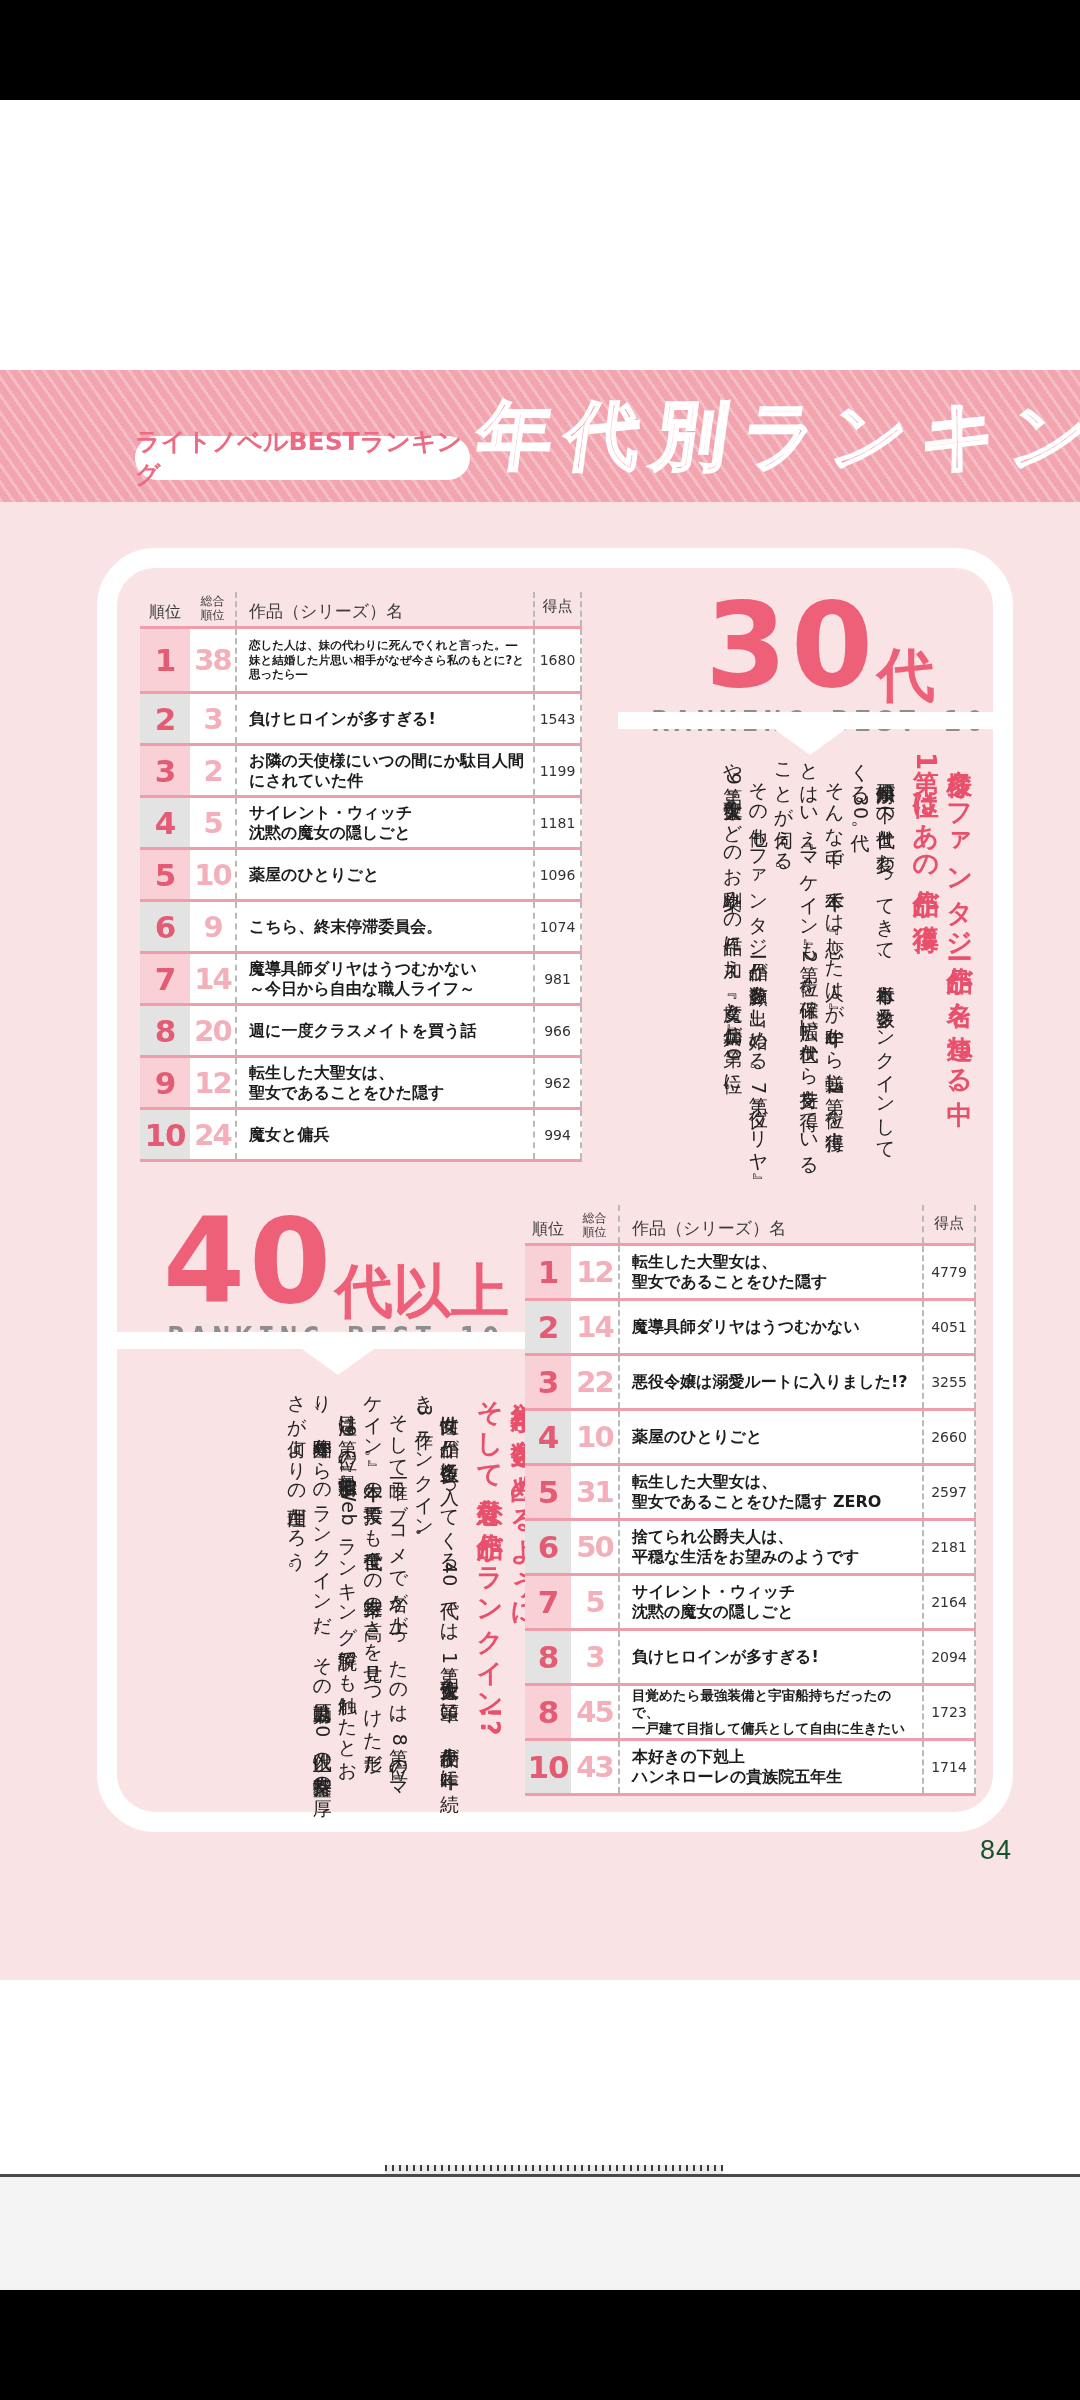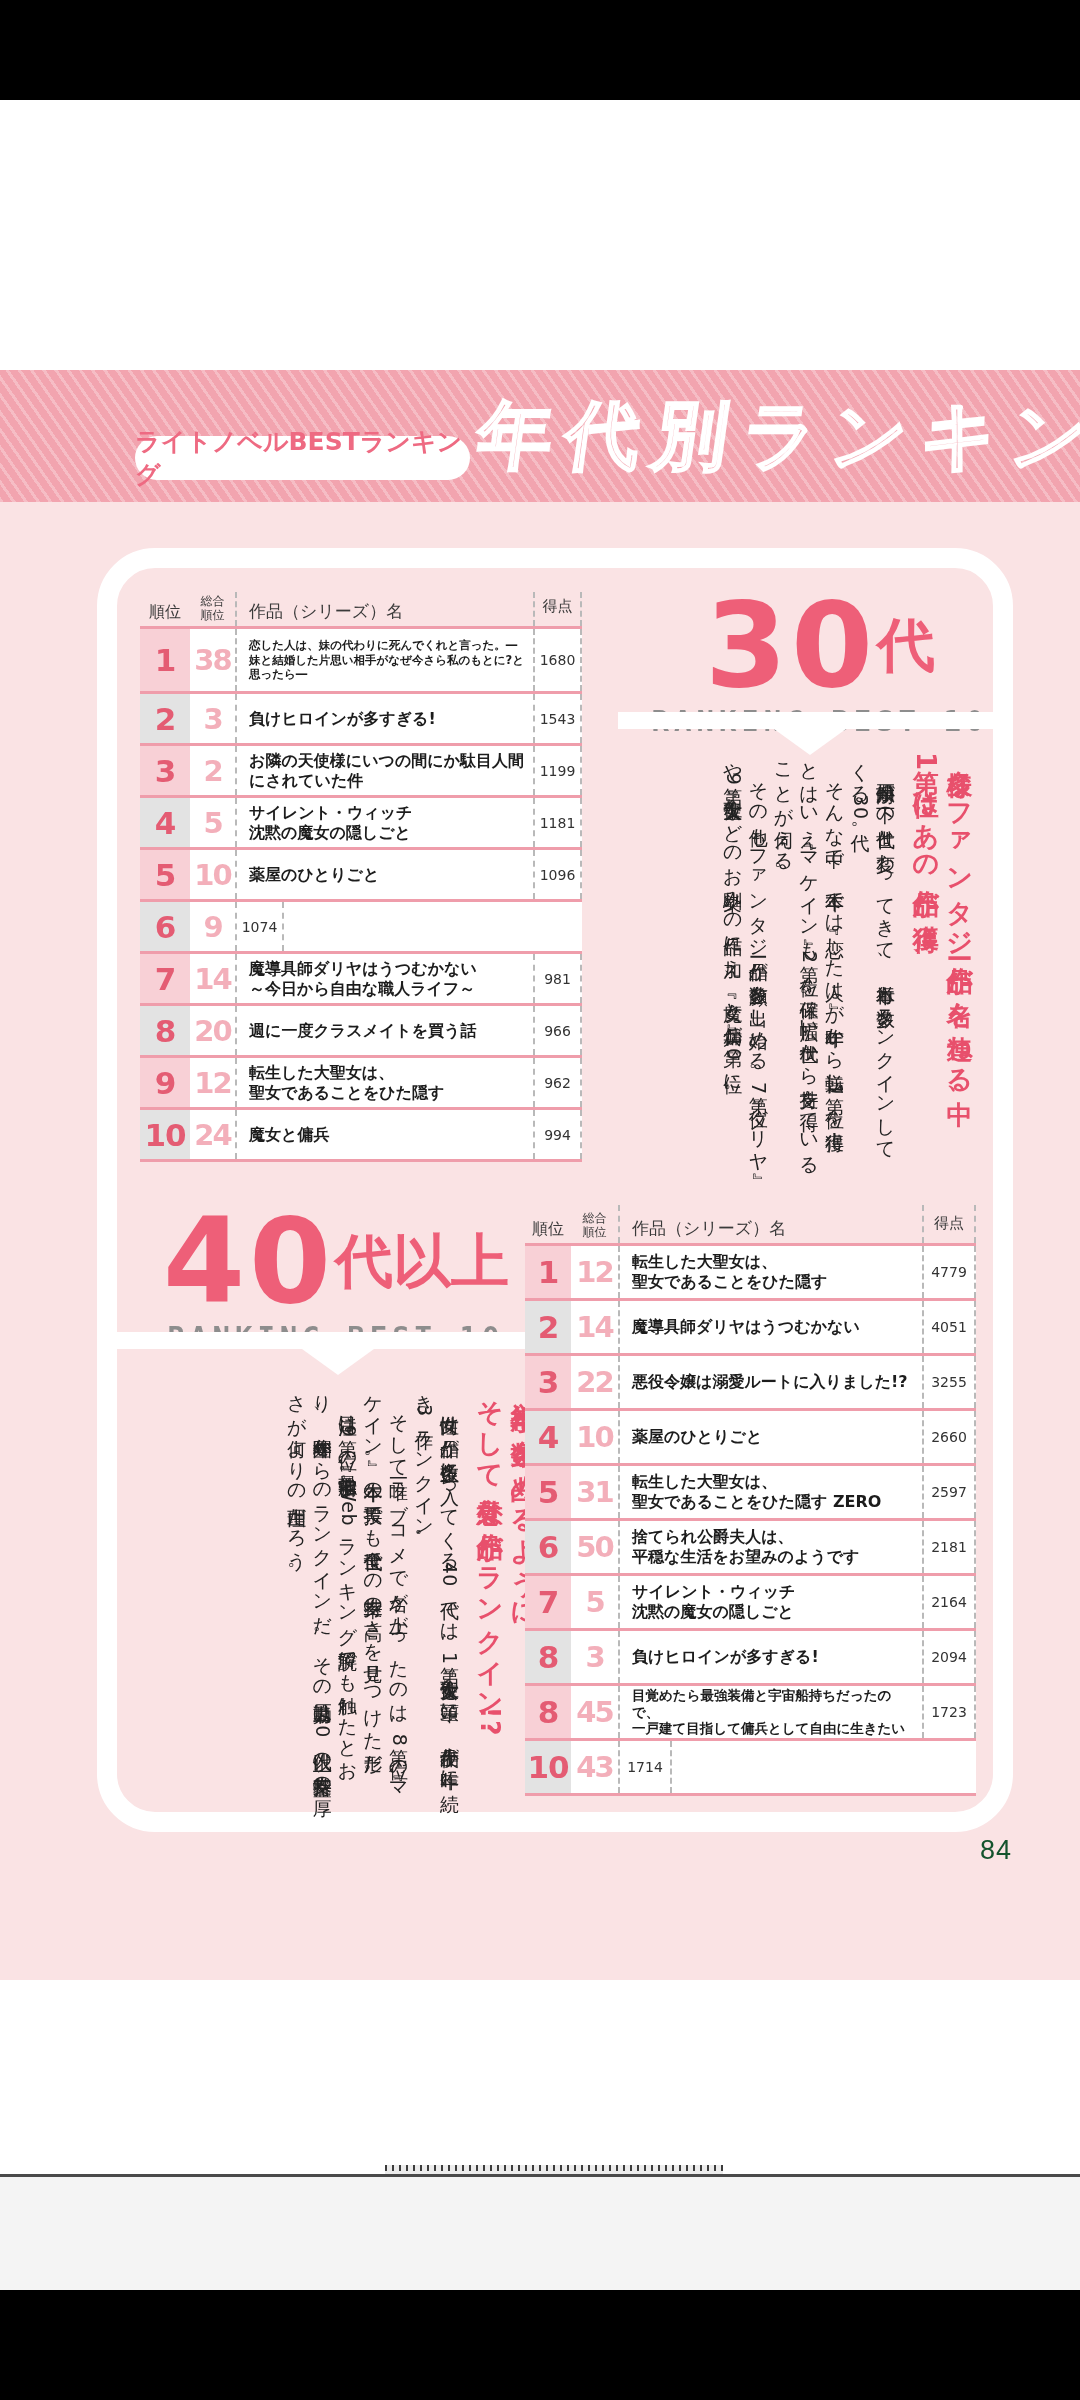--- a/index.html
+++ b/index.html
@@ -65,21 +65,21 @@
   .table-b{left:525px;top:703px;width:451px;}
   .table-b .thead{height:38px;}
   .table-b .h-rank,.table-b .c-rank{width:46px;}
   .table-b .h-ov,.table-b .c-ov{width:47px;}
   .table-b .h-score,.table-b .c-score{width:54px;box-sizing:border-box;}
   .table-b .trow{height:55px;box-sizing:border-box;}
   .table-b .c-title{font-size:16px;}
   .table-b .trow.small-title .c-title{font-size:13.5px;}
 
   
-  .age-head{display:flex;align-items:center;justify-content:center;color:#ee5f78;white-space:nowrap;}
+  .age-head{display:flex;align-items:flex-end;justify-content:center;color:#ee5f78;white-space:nowrap;}
   .age-num{font-size:118px;font-weight:bold;line-height:1;letter-spacing:4px;}
   .age-suffix{font-size:58px;font-weight:bold;line-height:1;}
   .rank-sub{font-family:"DejaVu Sans Mono",monospace;font-weight:bold;color:#8d8d8d;
     font-size:29px;letter-spacing:5px;text-align:center;white-space:nowrap;}
   .divider{background:#fff;height:17px;}
   .divider .tri{position:absolute;top:17px;left:50%;margin-left:-36px;width:0;height:0;
     border-left:36px solid transparent;border-right:36px solid transparent;border-top:26px solid #fff;}
 
   .head-a{left:640px;top:84px;width:360px;}
   .div-a{left:618px;top:210px;width:384px;}
@@ -158,20 +158,21 @@
         </div>
         <div class="trow odd">
           <div class="c-rank">5</div>
           <div class="c-ov">10</div>
           <div class="c-title">薬屋のひとりごと</div>
           <div class="c-score">1096</div>
         </div>
         <div class="trow even">
           <div class="c-rank">6</div>
           <div class="c-ov">9</div>
+          <div class="c-title">こちら、終末停滞委員会。</div>
           <div class="c-score">1074</div>
         </div>
         <div class="trow odd">
           <div class="c-rank">7</div>
           <div class="c-ov">14</div>
           <div class="c-title">魔導具師ダリヤはうつむかない
 ～今日から自由な職人ライフ～</div>
           <div class="c-score">981</div>
         </div>
         <div class="trow even">
@@ -287,20 +288,22 @@
         <div class="trow odd small-title">
           <div class="c-rank">8</div>
           <div class="c-ov">45</div>
           <div class="c-title">目覚めたら最強装備と宇宙船持ちだったので、
 一戸建て目指して傭兵として自由に生きたい</div>
           <div class="c-score">1723</div>
         </div>
         <div class="trow even">
           <div class="c-rank">10</div>
           <div class="c-ov">43</div>
+          <div class="c-title">本好きの下剋上
+ハンネローレの貴族院五年生</div>
           <div class="c-score">1714</div>
         </div>
       </div>
   </div>
 
   <div class="abs page-number">84</div>
 </div>
 
 <div class="abs clipped-caption"></div>
 <div class="abs sheet-line"></div>

